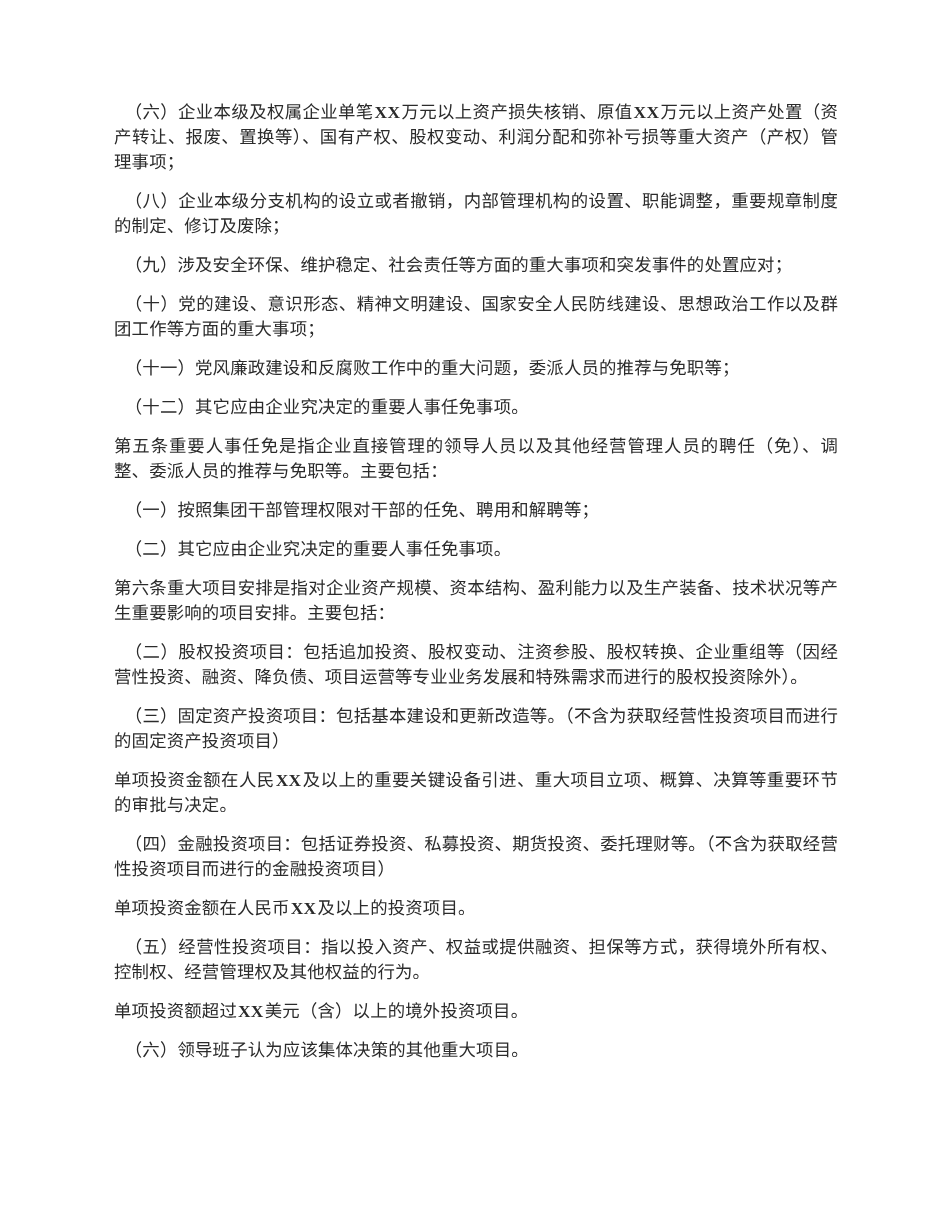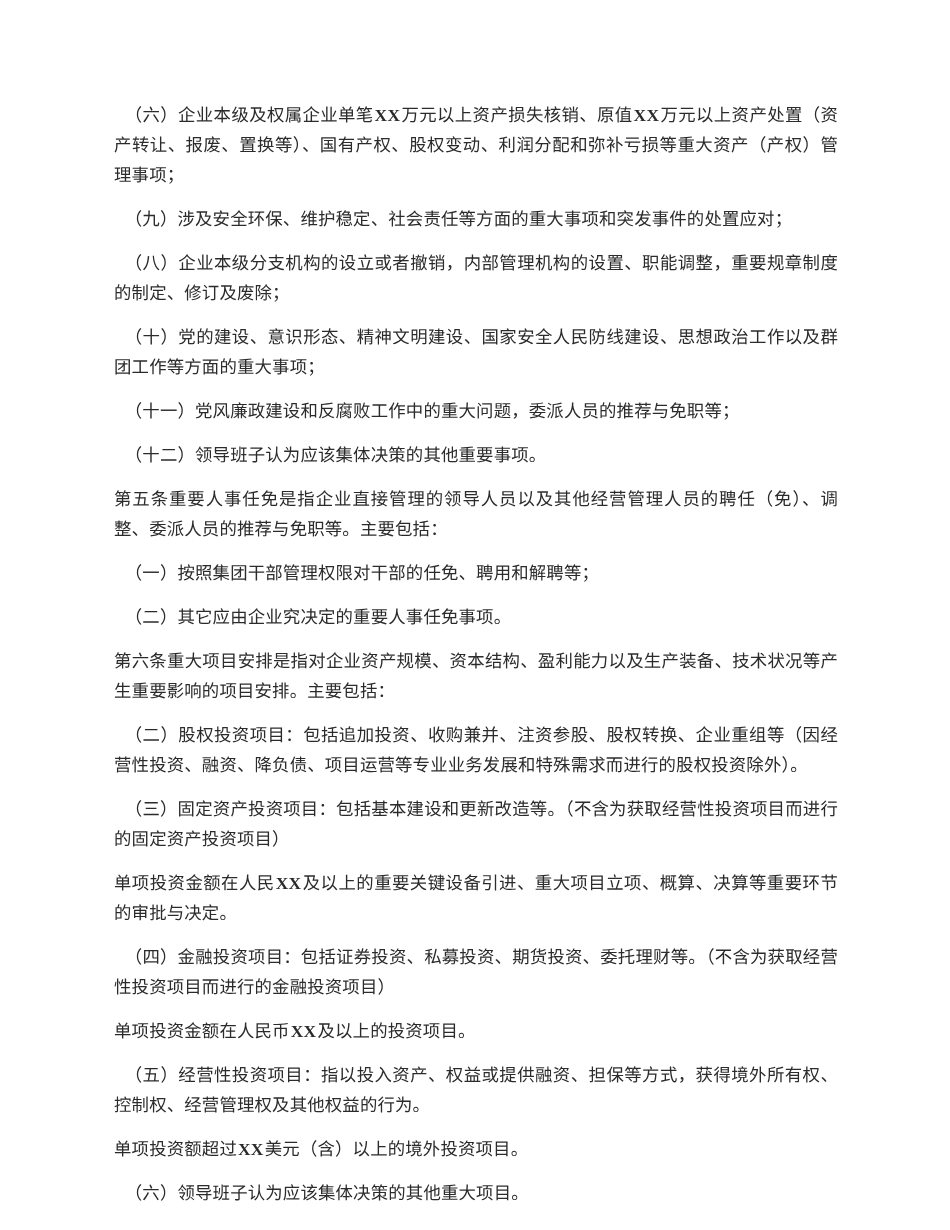--- a/index.html
+++ b/index.html
@@ -22,21 +22,21 @@
   }
   .doc-body {
     position: absolute;
     left: 114px;
     top: 100px;
     width: 724px;
   }
   .para {
     margin: 0 0 14px 0;
     font-size: 17.4px;
-    line-height: 30px;
+    line-height: 25px;
     text-align: justify;
     text-justify: inter-ideograph;
     color: #2b2b2b;
     letter-spacing: 0.01em;
     word-break: break-all;
   }
   .para:last-child {
     margin-bottom: 8px;
   }
   
@@ -53,30 +53,30 @@
     letter-spacing: 0.02em;
     padding: 0 1px;
   }
 </style>
 </head>
 <body>
 
 <div class="page">
   <div class="doc-body" id="doc-body">
       <p class="para indent">（六）企业本级及权属企业单笔<span class="ph">XX</span>万元以上资产损失核销、原值<span class="ph">XX</span>万元以上资产处置（资产转让、报废、置换等）、国有产权、股权变动、利润分配和弥补亏损等重大资产（产权）管理事项；</p>
+      <p class="para indent">（八）企业本级分支机构的设立或者撤销，内部管理机构的设置、职能调整，重要规章制度的制定、修订及废除；</p>
       <p class="para indent">（九）涉及安全环保、维护稳定、社会责任等方面的重大事项和突发事件的处置应对；</p>
-      <p class="para indent">（八）企业本级分支机构的设立或者撤销，内部管理机构的设置、职能调整，重要规章制度的制定、修订及废除；</p>
       <p class="para indent">（十）党的建设、意识形态、精神文明建设、国家安全人民防线建设、思想政治工作以及群团工作等方面的重大事项；</p>
       <p class="para indent">（十一）党风廉政建设和反腐败工作中的重大问题，委派人员的推荐与免职等；</p>
-      <p class="para indent">（十二）领导班子认为应该集体决策的其他重要事项。</p>
+      <p class="para indent">（十二）其它应由企业究决定的重要人事任免事项。</p>
       <p class="para flush">第五条重要人事任免是指企业直接管理的领导人员以及其他经营管理人员的聘任（免）、调整、委派人员的推荐与免职等。主要包括：</p>
       <p class="para indent">（一）按照集团干部管理权限对干部的任免、聘用和解聘等；</p>
       <p class="para indent">（二）其它应由企业究决定的重要人事任免事项。</p>
       <p class="para flush">第六条重大项目安排是指对企业资产规模、资本结构、盈利能力以及生产装备、技术状况等产生重要影响的项目安排。主要包括：</p>
-      <p class="para indent">（二）股权投资项目：包括追加投资、收购兼并、注资参股、股权转换、企业重组等（因经营性投资、融资、降负债、项目运营等专业业务发展和特殊需求而进行的股权投资除外）。</p>
+      <p class="para indent">（二）股权投资项目：包括追加投资、股权变动、注资参股、股权转换、企业重组等（因经营性投资、融资、降负债、项目运营等专业业务发展和特殊需求而进行的股权投资除外）。</p>
       <p class="para indent">（三）固定资产投资项目：包括基本建设和更新改造等。（不含为获取经营性投资项目而进行的固定资产投资项目）</p>
       <p class="para flush">单项投资金额在人民<span class="ph">XX</span>及以上的重要关键设备引进、重大项目立项、概算、决算等重要环节的审批与决定。</p>
       <p class="para indent">（四）金融投资项目：包括证券投资、私募投资、期货投资、委托理财等。（不含为获取经营性投资项目而进行的金融投资项目）</p>
       <p class="para flush">单项投资金额在人民币<span class="ph">XX</span>及以上的投资项目。</p>
       <p class="para indent">（五）经营性投资项目：指以投入资产、权益或提供融资、担保等方式，获得境外所有权、控制权、经营管理权及其他权益的行为。</p>
       <p class="para flush">单项投资额超过<span class="ph">XX</span>美元（含）以上的境外投资项目。</p>
       <p class="para indent">（六）领导班子认为应该集体决策的其他重大项目。</p>
     </div>
 </div>
 

